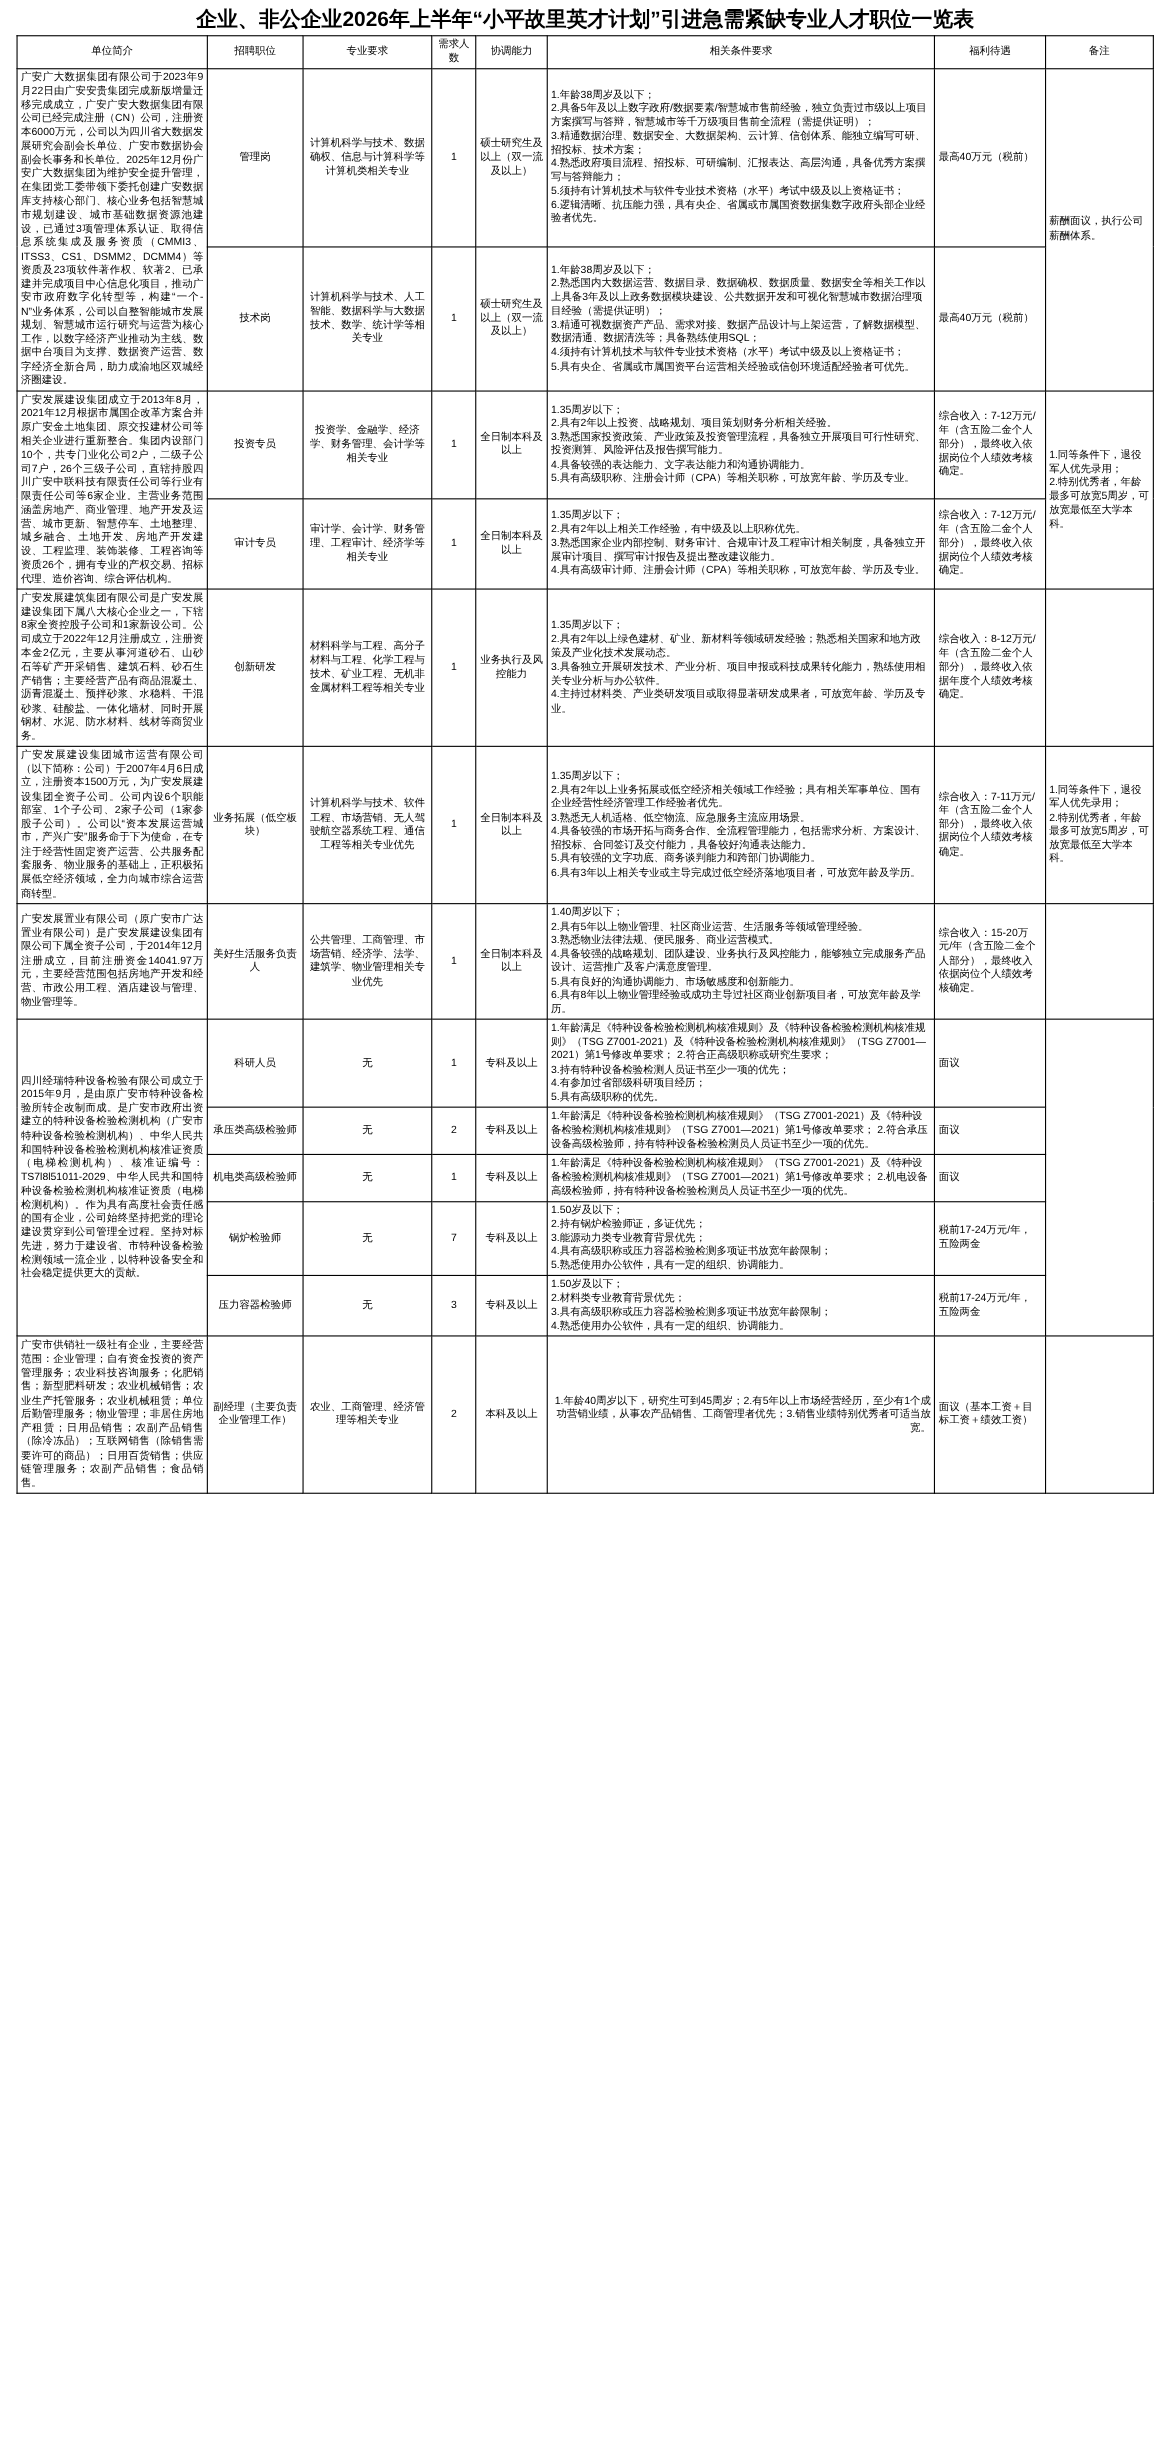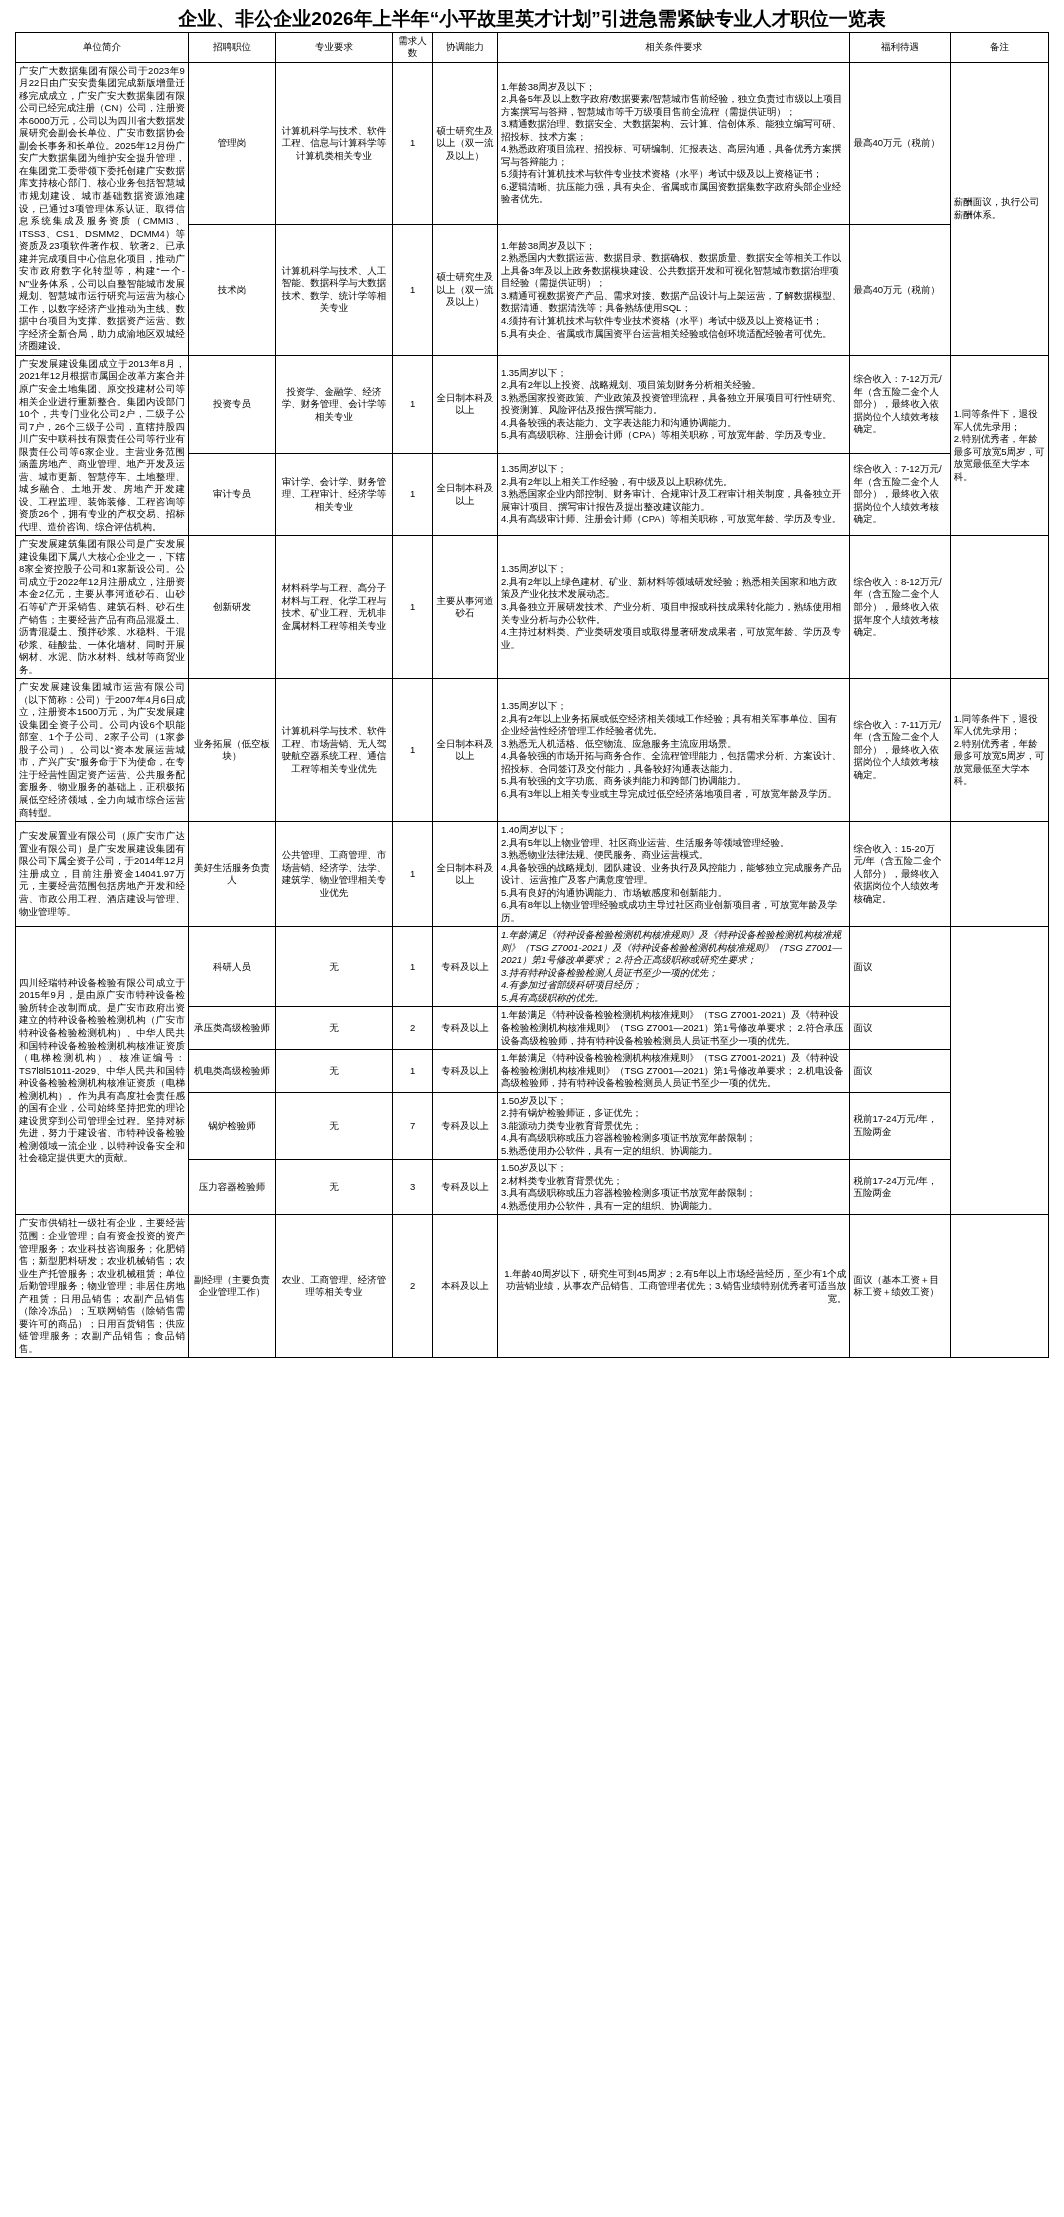--- a/index.html
+++ b/index.html
@@ -46,21 +46,21 @@
         <th>协调能力</th>
         <th>相关条件要求</th>
         <th>福利待遇</th>
         <th>备注</th>
       </tr>
     </thead>
     <tbody id="tbody">
         <tr>
           <td class="intro" rowspan="2">广安广大数据集团有限公司于2023年9月22日由广安安贵集团完成新版增量迁移完成成立，广安广安大数据集团有限公司已经完成注册（CN）公司，注册资本6000万元，公司以为四川省大数据发展研究会副会长单位、广安市数据协会副会长事务和长单位。2025年12月份广安广大数据集团为维护安全提升管理，在集团党工委带领下委托创建广安数据库支持核心部门、核心业务包括智慧城市规划建设、城市基础数据资源池建设，已通过3项管理体系认证、取得信息系统集成及服务资质（CMMI3、ITSS3、CS1、DSMM2、DCMM4）等资质及23项软件著作权、软著2、已承建并完成项目中心信息化项目，推动广安市政府数字化转型等，构建“一个-N”业务体系，公司以自整智能城市发展规划、智慧城市运行研究与运营为核心工作，以数字经济产业推动为主线、数据中台项目为支撑、数据资产运营、数字经济全新合局，助力成渝地区双城经济圈建设。</td>
           <td class="pos" style="white-space: pre-line;">管理岗</td>
-          <td class="major" style="white-space: pre-line;">计算机科学与技术、软件工程、信息与计算科学等计算机类相关专业</td>
+          <td class="major" style="white-space: pre-line;">计算机科学与技术、数据确权、信息与计算科学等计算机类相关专业</td>
           <td class="num" style="white-space: pre-line;">1</td>
           <td class="edu" style="white-space: pre-line;">硕士研究生及以上（双一流及以上）</td>
           <td class="req" style="white-space: pre-line;">1.年龄38周岁及以下；
 2.具备5年及以上数字政府/数据要素/智慧城市售前经验，独立负责过市级以上项目方案撰写与答辩，智慧城市等千万级项目售前全流程（需提供证明）；
 3.精通数据治理、数据安全、大数据架构、云计算、信创体系、能独立编写可研、招投标、技术方案；
 4.熟悉政府项目流程、招投标、可研编制、汇报表达、高层沟通，具备优秀方案撰写与答辩能力；
 5.须持有计算机技术与软件专业技术资格（水平）考试中级及以上资格证书；
 6.逻辑清晰、抗压能力强，具有央企、省属或市属国资数据集数字政府头部企业经验者优先。</td>
           <td class="welfare" style="white-space: pre-line;">最高40万元（税前）</td>
           <td class="remark" rowspan="2" style="white-space: pre-line;">薪酬面议，执行公司薪酬体系。</td>
@@ -101,21 +101,21 @@
 2.具有2年以上相关工作经验，有中级及以上职称优先。
 3.熟悉国家企业内部控制、财务审计、合规审计及工程审计相关制度，具备独立开展审计项目、撰写审计报告及提出整改建议能力。
 4.具有高级审计师、注册会计师（CPA）等相关职称，可放宽年龄、学历及专业。</td>
           <td class="welfare" style="white-space: pre-line;">综合收入：7-12万元/年（含五险二金个人部分），最终收入依据岗位个人绩效考核确定。</td>
         </tr>
         <tr>
           <td class="intro" rowspan="1">广安发展建筑集团有限公司是广安发展建设集团下属八大核心企业之一，下辖8家全资控股子公司和1家新设公司。公司成立于2022年12月注册成立，注册资本金2亿元，主要从事河道砂石、山砂石等矿产开采销售、建筑石料、砂石生产销售；主要经营产品有商品混凝土、沥青混凝土、预拌砂浆、水稳料、干混砂浆、硅酸盐、一体化墙材、同时开展钢材、水泥、防水材料、线材等商贸业务。</td>
           <td class="pos" style="white-space: pre-line;">创新研发</td>
           <td class="major" style="white-space: pre-line;">材料科学与工程、高分子材料与工程、化学工程与技术、矿业工程、无机非金属材料工程等相关专业</td>
           <td class="num" style="white-space: pre-line;">1</td>
-          <td class="edu" style="white-space: pre-line;">主要从事河道砂石</td>
+          <td class="edu" style="white-space: pre-line;">业务执行及风控能力</td>
           <td class="req" style="white-space: pre-line;">1.35周岁以下；
 2.具有2年以上绿色建材、矿业、新材料等领域研发经验；熟悉相关国家和地方政策及产业化技术发展动态。
 3.具备独立开展研发技术、产业分析、项目申报或科技成果转化能力，熟练使用相关专业分析与办公软件。
 4.主持过材料类、产业类研发项目或取得显著研发成果者，可放宽年龄、学历及专业。</td>
           <td class="welfare" style="white-space: pre-line;">综合收入：8-12万元/年（含五险二金个人部分），最终收入依据年度个人绩效考核确定。</td>
           <td class="remark" rowspan="1" style="white-space: pre-line;"></td>
         </tr>
         <tr>
           <td class="intro" rowspan="1">广安发展建设集团城市运营有限公司（以下简称：公司）于2007年4月6日成立，注册资本1500万元，为广安发展建设集团全资子公司。公司内设6个职能部室、1个子公司、2家子公司（1家参股子公司）。公司以“资本发展运营城市，产兴广安”服务命于下为使命，在专注于经营性固定资产运营、公共服务配套服务、物业服务的基础上，正积极拓展低空经济领域，全力向城市综合运营商转型。</td>
           <td class="pos" style="white-space: pre-line;">业务拓展（低空板块）</td>
@@ -146,21 +146,21 @@
 6.具有8年以上物业管理经验或成功主导过社区商业创新项目者，可放宽年龄及学历。</td>
           <td class="welfare" style="white-space: pre-line;">综合收入：15-20万元/年（含五险二金个人部分），最终收入依据岗位个人绩效考核确定。</td>
           <td class="remark" rowspan="1" style="white-space: pre-line;"></td>
         </tr>
         <tr>
           <td class="intro" rowspan="5">四川经瑞特种设备检验有限公司成立于2015年9月，是由原广安市特种设备检验所转企改制而成。是广安市政府出资建立的特种设备检验检测机构（广安市特种设备检验检测机构）、中华人民共和国特种设备检验检测机构核准证资质（电梯检测机构）、核准证编号：TS7l8l51011-2029、中华人民共和国特种设备检验检测机构核准证资质（电梯检测机构）。作为具有高度社会责任感的国有企业，公司始终坚持把党的理论建设贯穿到公司管理全过程。坚持对标先进，努力于建设省、市特种设备检验检测领域一流企业，以特种设备安全和社会稳定提供更大的贡献。</td>
           <td class="pos" style="white-space: pre-line;">科研人员</td>
           <td class="major" style="white-space: pre-line;">无</td>
           <td class="num" style="white-space: pre-line;">1</td>
           <td class="edu" style="white-space: pre-line;">专科及以上</td>
-          <td class="req" style="white-space: pre-line; font-style: italic;">1.年龄满足《特种设备检验检测机构核准规则》及《特种设备检验检测机构核准规则》（TSG Z7001-2021）及《特种设备检验检测机构核准规则》（TSG Z7001—2021）第1号修改单要求；                          2.符合正高级职称或研究生要求；
+          <td class="req" style="white-space: pre-line;">1.年龄满足《特种设备检验检测机构核准规则》及《特种设备检验检测机构核准规则》（TSG Z7001-2021）及《特种设备检验检测机构核准规则》（TSG Z7001—2021）第1号修改单要求；                          2.符合正高级职称或研究生要求；
 3.持有特种设备检验检测人员证书至少一项的优先；
 4.有参加过省部级科研项目经历；
 5.具有高级职称的优先。</td>
           <td class="welfare" style="white-space: pre-line;">面议</td>
           <td class="remark" rowspan="5" style="white-space: pre-line;"></td>
         </tr>
         <tr>
           <td class="pos" style="white-space: pre-line; text-align: center;">承压类高级检验师</td>
           <td class="major" style="white-space: pre-line;">无</td>
           <td class="num" style="white-space: pre-line;">2</td>

